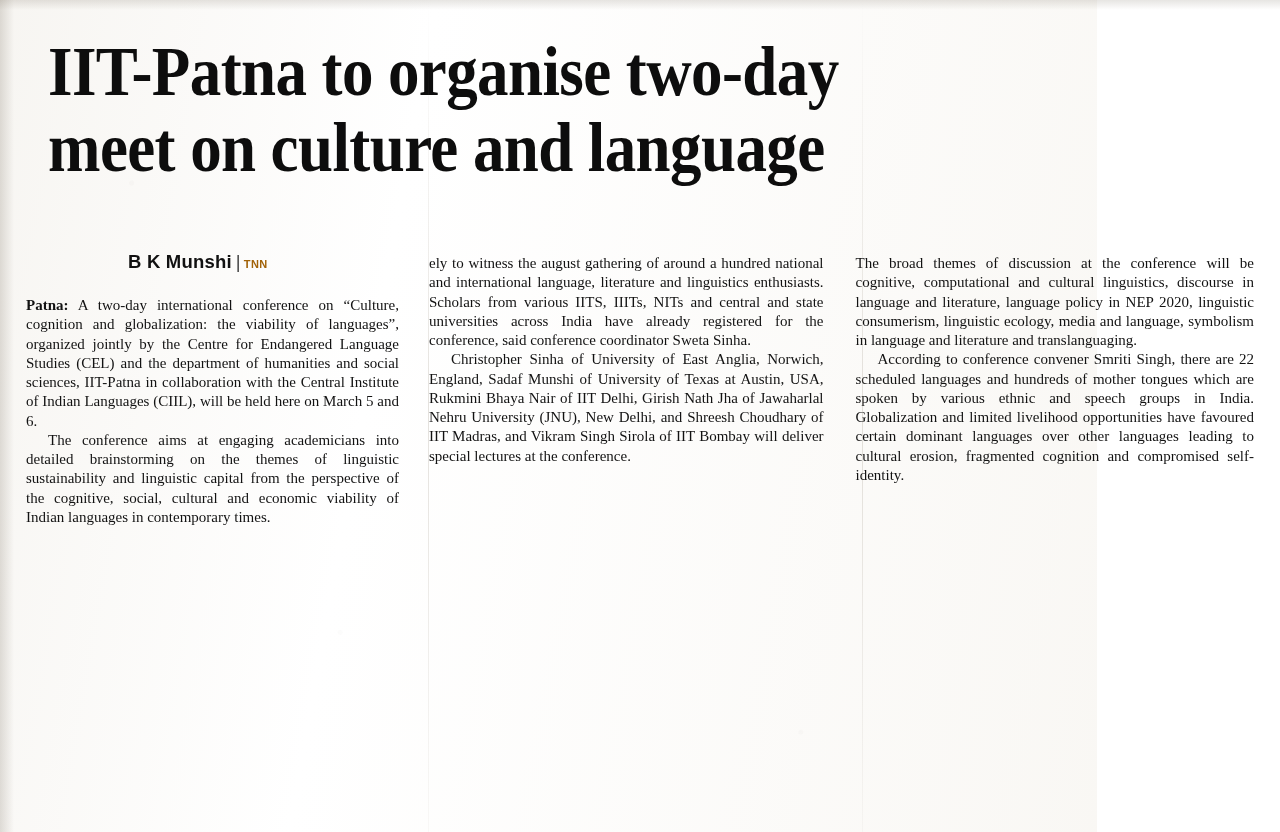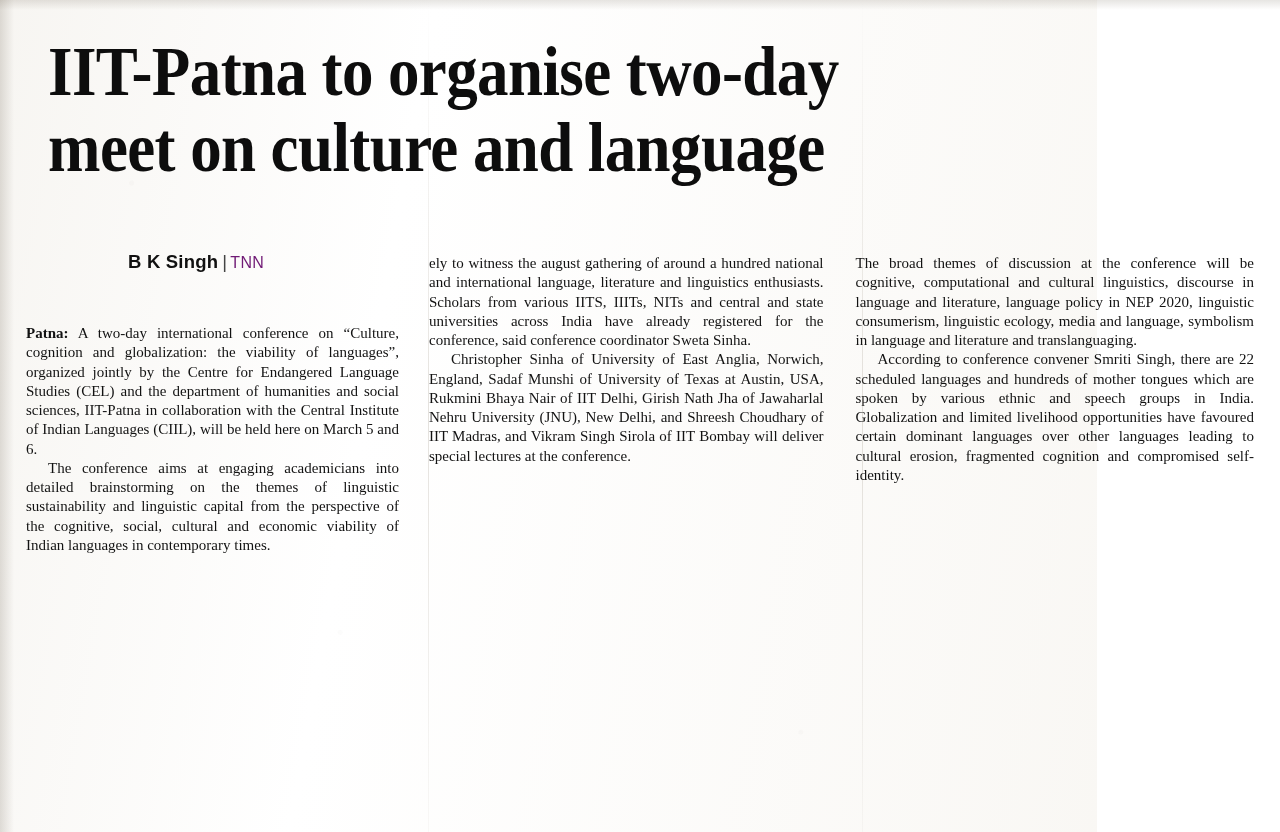--- a/index.html
+++ b/index.html
@@ -74,24 +74,24 @@
     color: #111;
     letter-spacing: 0.2px;
     white-space: nowrap;
   }
   .byline .sep {
     font-weight: normal;
     color: #444;
     margin: 0 3px 0 4px;
   }
   .byline .agency {
-    font-weight: normal;
-    font-size: 16px;
+    font-weight: bold;
+    font-size: 11px;
     letter-spacing: 0.4px;
-    color: #701a75;
+    color: #a16207;
   }
 
   
   .columns {
     position: absolute;
     left: 0;
     top: 254px;
     width: 1280px;
     display: flex;
     gap: 0;
@@ -112,21 +112,20 @@
   .col-3 { width: 416px; padding: 0 0 0 10px; }
 
   .col p {
     margin: 0;
   }
   .col p + p {
     text-indent: 22px;
   }
   .col p.lead {
     text-indent: 0;
-    margin-top: 28px;
   }
   .col p .dateline {
     font-weight: bold;
   }
   .col p.last {
     text-align: justify;
   }
 
   
   .col-2 .first, .col-3 .first { text-indent: 0; }
@@ -164,21 +163,21 @@
   <div class="paper"></div>
   <div class="edge-left"></div>
   <div class="edge-top"></div>
 
   <h1 class="headline">
     <span class="line1">IIT-Patna to organise two-day</span>
     <span class="line2">meet on culture and language</span>
   </h1>
 
   <div class="byline">
-    <span>B K Singh</span><span class="sep">|</span><span class="agency">TNN</span>
+    <span>B K Munshi</span><span class="sep">|</span><span class="agency">TNN</span>
   </div>
 
   <div class="columns">
 
     <div class="col col-1">
       <p class="lead"><span class="dateline">Patna:</span><span> A two-day international conference on “Culture, cognition and globalization: the viability of languages”, organized jointly by the Centre for Endangered Language Studies (CEL) and the department of humanities and social sciences, IIT-Patna in collaboration with the Central Institute of Indian Languages (CIIL), will be held here on March 5 and 6.</span></p>
       <p>The conference aims at engaging academicians into detailed brainstorming on the themes of linguistic sustainability and linguistic capital from the perspective of the cognitive, social, cultural and economic viability of Indian languages in contemporary times.</p>
     </div>
 
     <div class="col col-2">

